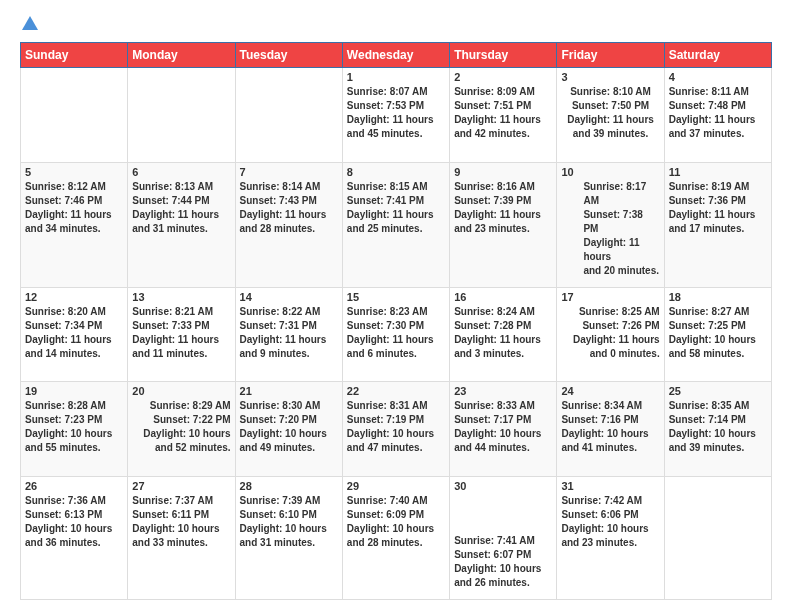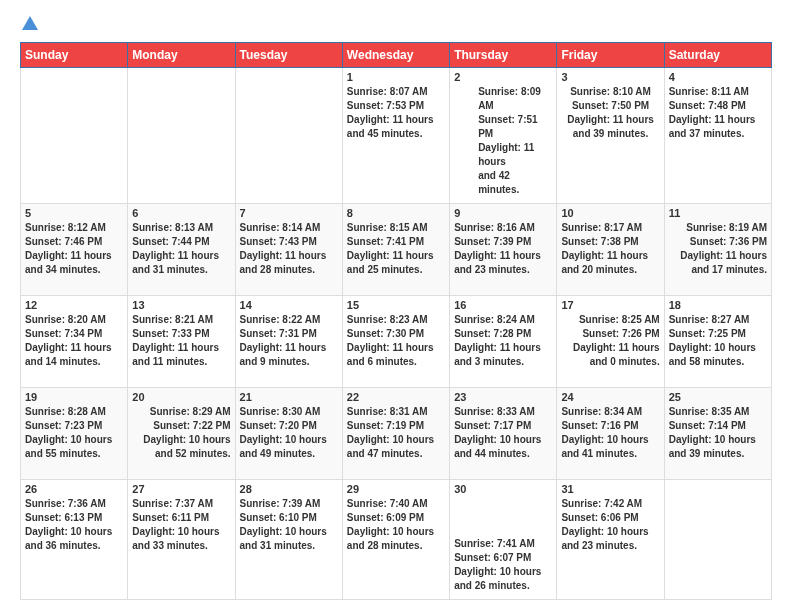--- a/index.html
+++ b/index.html
@@ -145,21 +145,21 @@
           <td class="empty-cell"></td>
           <td>
             <span class="day-number">1</span>
             <div class="day-info" style="white-space: pre-line;">Sunrise: 8:07 AM
 Sunset: 7:53 PM
 Daylight: 11 hours
 and 45 minutes.</div>
           </td>
           <td>
             <span class="day-number">2</span>
-            <div class="day-info" style="white-space: pre-line; margin-left: 24px;">Sunrise: 8:09 AM
+            <div class="day-info" style="white-space: pre-line;">Sunrise: 8:09 AM
 Sunset: 7:51 PM
 Daylight: 11 hours
 and 42 minutes.</div>
           </td>
           <td>
             <span class="day-number">3</span>
             <div class="day-info" style="white-space: pre-line; text-align: center;">Sunrise: 8:10 AM
 Sunset: 7:50 PM
 Daylight: 11 hours
 and 39 minutes.</div>
@@ -203,28 +203,28 @@
           </td>
           <td>
             <span class="day-number">9</span>
             <div class="day-info" style="white-space: pre-line;">Sunrise: 8:16 AM
 Sunset: 7:39 PM
 Daylight: 11 hours
 and 23 minutes.</div>
           </td>
           <td>
             <span class="day-number">10</span>
-            <div class="day-info" style="white-space: pre-line;">Sunrise: 8:17 AM
+            <div class="day-info" style="white-space: pre-line; margin-left: 22px;">Sunrise: 8:17 AM
 Sunset: 7:38 PM
 Daylight: 11 hours
 and 20 minutes.</div>
           </td>
           <td>
             <span class="day-number">11</span>
-            <div class="day-info" style="white-space: pre-line; text-align: right;">Sunrise: 8:19 AM
+            <div class="day-info" style="white-space: pre-line;">Sunrise: 8:19 AM
 Sunset: 7:36 PM
 Daylight: 11 hours
 and 17 minutes.</div>
           </td>
         </tr>
         <tr>
           <td>
             <span class="day-number">12</span>
             <div class="day-info" style="white-space: pre-line;">Sunrise: 8:20 AM
 Sunset: 7:34 PM

